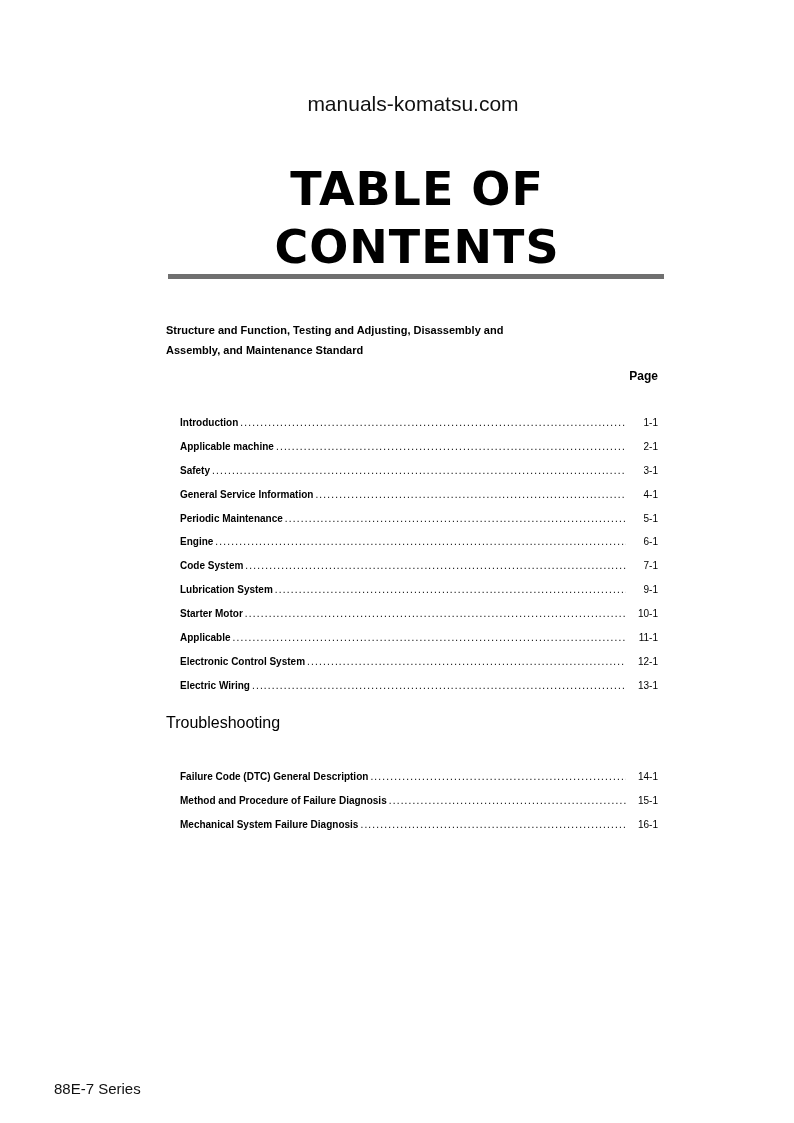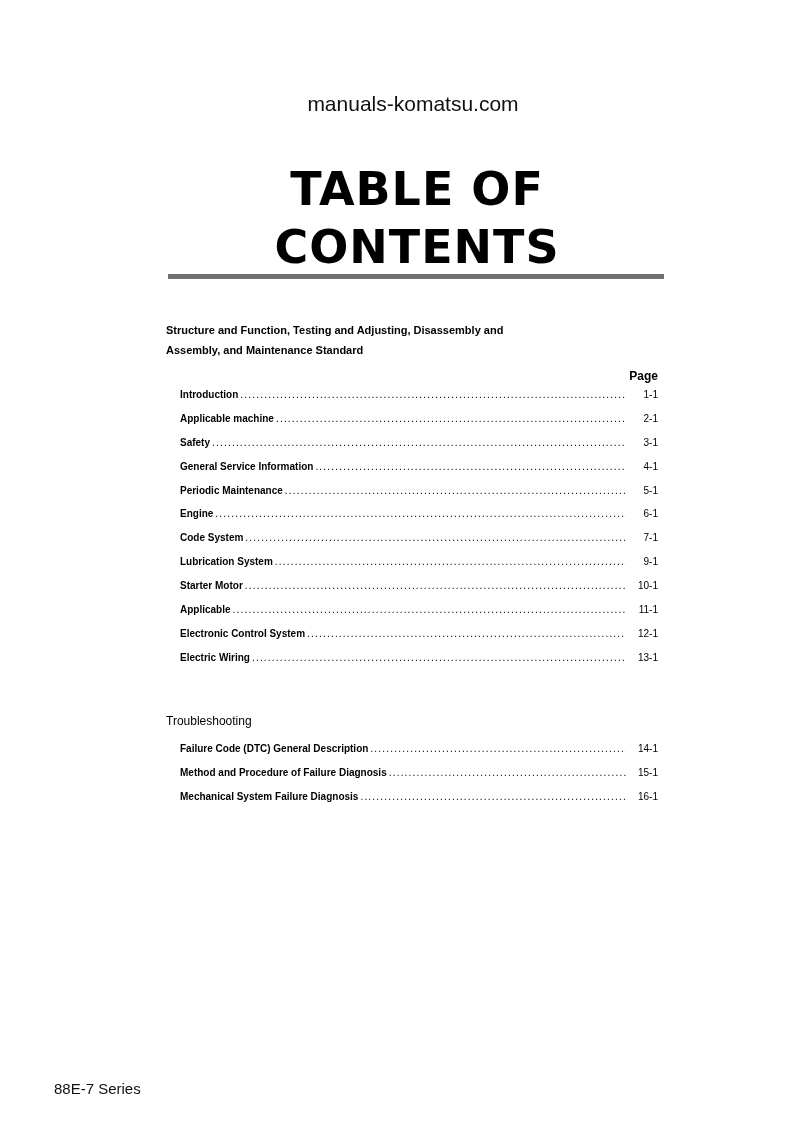--- a/index.html
+++ b/index.html
@@ -14,22 +14,22 @@
     .title.l2 { top: 222px; }
     .rule { position: absolute; left: 168px; top: 274px; width: 496px; height: 5px; background: #707070; }
     .section { position: absolute; left: 166px; width: 500px; font-size: 11px; font-weight: bold; line-height: 20px; }
     .sec1 { top: 320px; }
     .page-hdr { position: absolute; left: 166px; top: 369px; width: 492px; text-align: right; font-size: 12px; font-weight: bold; }
     .entries { position: absolute; left: 180px; width: 478px; }
     .entry { display: flex; align-items: baseline; height: 23.9px; font-size: 10px; font-weight: bold; white-space: nowrap; }
     .entry .label { flex: 0 0 auto; }
     .entry .dots { flex: 1 1 auto; overflow: hidden; font-weight: normal; letter-spacing: 1.2px; margin: 0 4px 0 2px; color: #000; }
     .entry .dots::before { content: "................................................................................................................................................................"; }
-    .entry .pg { flex: 0 0 auto; font-weight: normal; min-width: 28px; text-align: right; }
-    .sec2-title { position: absolute; left: 166px; top: 714px; font-size: 12px; }
+    .entry .pg { flex: 0 0 auto; font-weight: normal; min-width: 28px; text-align: right; margin-top: 28px; }
+    .sec2-title { position: absolute; left: 166px; top: 714px; font-size: 16px; }
     .footer { position: absolute; left: 54px; top: 1080px; font-size: 15px; color: #111; }
   </style>
 </head>
 <body>
 
 <div class="site">manuals-komatsu.com</div>
 <div class="title l1">TABLE OF</div>
 <div class="title l2">CONTENTS</div>
 <div class="rule"></div>
 

